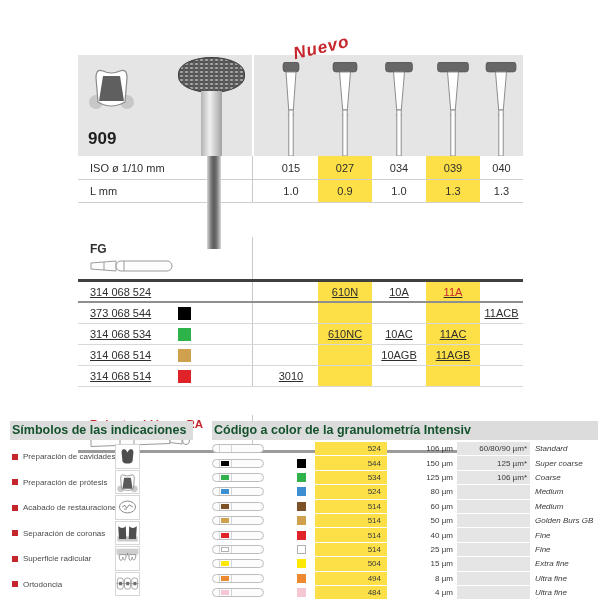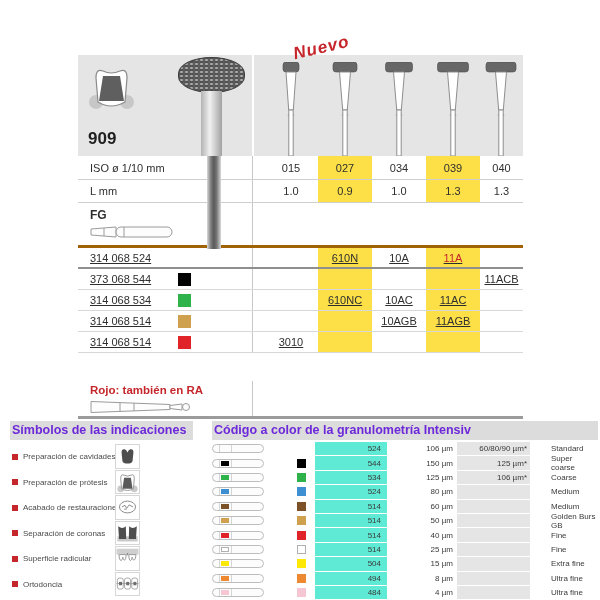--- a/index.html
+++ b/index.html
@@ -35,51 +35,51 @@
   
   .ptable { position:absolute; left:78px; top:156px; width:445px; border-bottom:3px solid #9b9b9b; font-size:11px; }
   .trow { display:flex; }
   .tlabel { width:175px; padding-left:12px; border-right:1px solid #c9c9c9; display:flex; align-items:center; }
   .tdata { width:270px; display:flex; padding-left:11px; }
   .tc { width:54px; display:flex; align-items:center; justify-content:center; }
   .tc:last-child { width:43px; }
   .tc.stripe { background:#fde047; }
   .r-iso { height:24px; border-bottom:1px solid #cfcfcf; }
   .r-l   { height:23px; border-bottom:1px solid #cfcfcf; }
-  .r-fg  { height:45px; border-bottom:3px solid #a16207; }
+  .r-fg  { height:45px; border-bottom:3px solid #404040;margin-top:34px; }
   .r-fg .tlabel { flex-direction:column; align-items:flex-start; justify-content:center; gap:2px; }
   .fg-label { font-weight:bold; font-size:12px; }
   .r-code { height:21px; border-bottom:1px solid #d8d8d8;text-decoration:underline; }
   .r-code.first { border-bottom:2px solid #8f8f8f; }
   .ocode { width:88px; }
   .osw { width:13px; height:13px; border:1px solid transparent; }
   .r-note { height:17px;margin-top:28px; }
   .r-note .tlabel { color:#c5262b; font-weight:bold; font-size:11.5px; }
   .r-ra { height:18px; }
   
   .sym-panel { position:absolute; left:10px; top:421px; width:183px; }
-  .panel-title { background:#dcdcdc; color:#6d28d9; font-size:12.5px; font-weight:bold; padding:2px 4px 3px 2px; }
+  .panel-title { background:#dcdcdc; color:#14532d; font-size:12.5px; font-weight:bold; padding:2px 4px 3px 2px; }
   .sym-body { position:relative; margin-top:4px; }
   .sym-item { display:flex; align-items:center; height:25.5px; }
   .sym-bullet { width:6px; height:6px; background:#c5262b; margin:0 5px 0 2px; flex:none; }
   .sym-label { font-size:8px; color:#4a4a4a; }
   .sym-icons { position:absolute; left:105px; top:0; width:26px; }
   .sym-icon { width:25px; height:24.5px; margin-bottom:1px; background:#fff; border:1px solid #d6d6d6; }
   
   .gran-panel { position:absolute; left:212px; top:421px; width:386px; }
   .gran-body { margin-top:2px; }
   .gran-row { display:flex; align-items:stretch; height:13.4px; margin-bottom:1px; font-size:8px; color:#3a3a3a; }
   .gcell { display:flex; align-items:center; }
   .g-bur { width:62px; }
   .g-swcell { width:41px; padding-left:23px; }
   .g-sq { width:9px; height:9px; border:1px solid transparent; }
-  .g-code { width:72px; background:#5eead4; justify-content:flex-end; padding-right:6px; }
+  .g-code { width:72px; background:#fde047; justify-content:flex-end; padding-right:6px; }
   .g-grain { width:70px; justify-content:flex-end; padding-right:4px; }
   .g-alt { width:73px; background:#e5e5e5; justify-content:flex-end; padding-right:3px; }
-  .g-name { flex:1; padding-left:21px; }
+  .g-name { flex:1; padding-left:5px;font-style:italic; }
   .mini-bur { position:relative; width:52px; height:9px; border:1px solid #bdbdbd; border-radius:5px; background:#fcfcfc; }
   .mini-line1, .mini-line2 { position:absolute; top:0; bottom:0; width:1px; background:#d5d5d5; }
   .mini-line1 { left:6px; } .mini-line2 { left:18px; }
   .mini-band { position:absolute; left:8px; top:1px; width:8px; height:5px; border:1px solid transparent; }
 </style>
 </head>
 <body>
 
 <div class="page">
 

